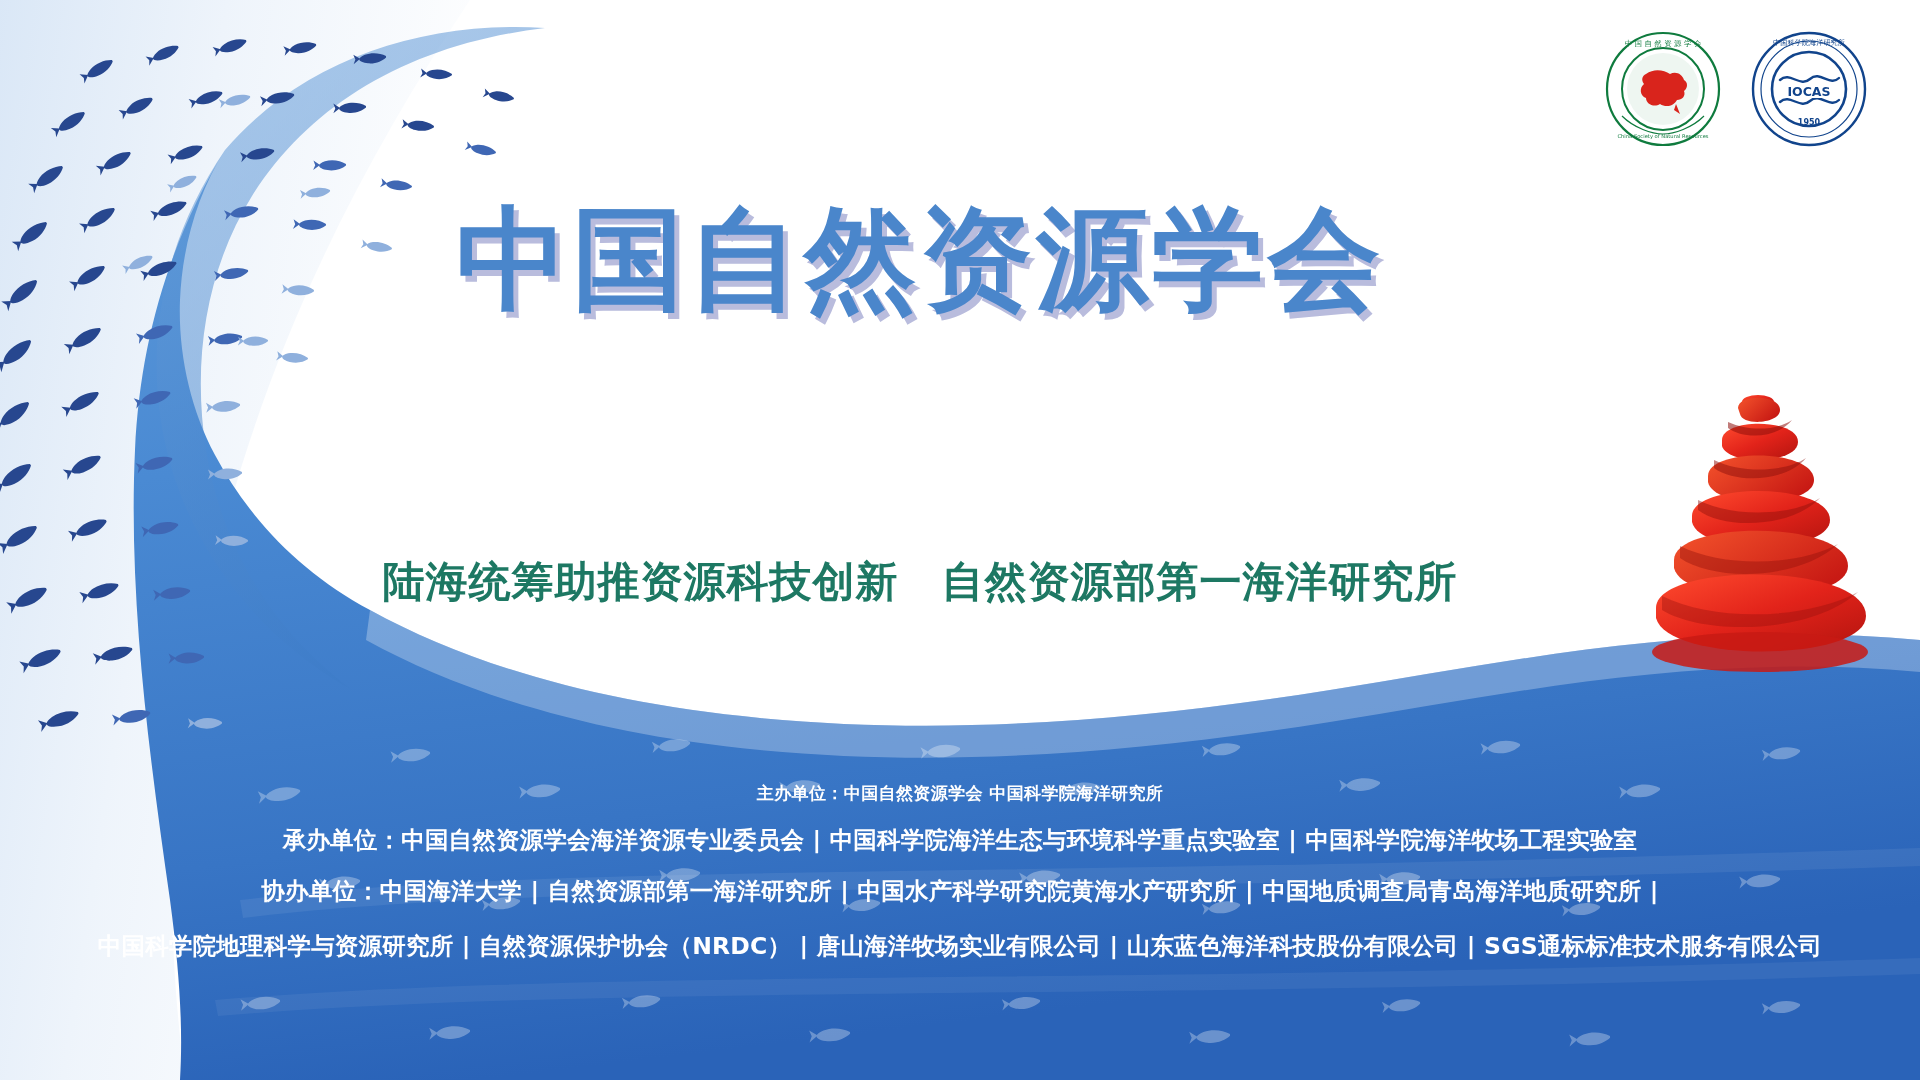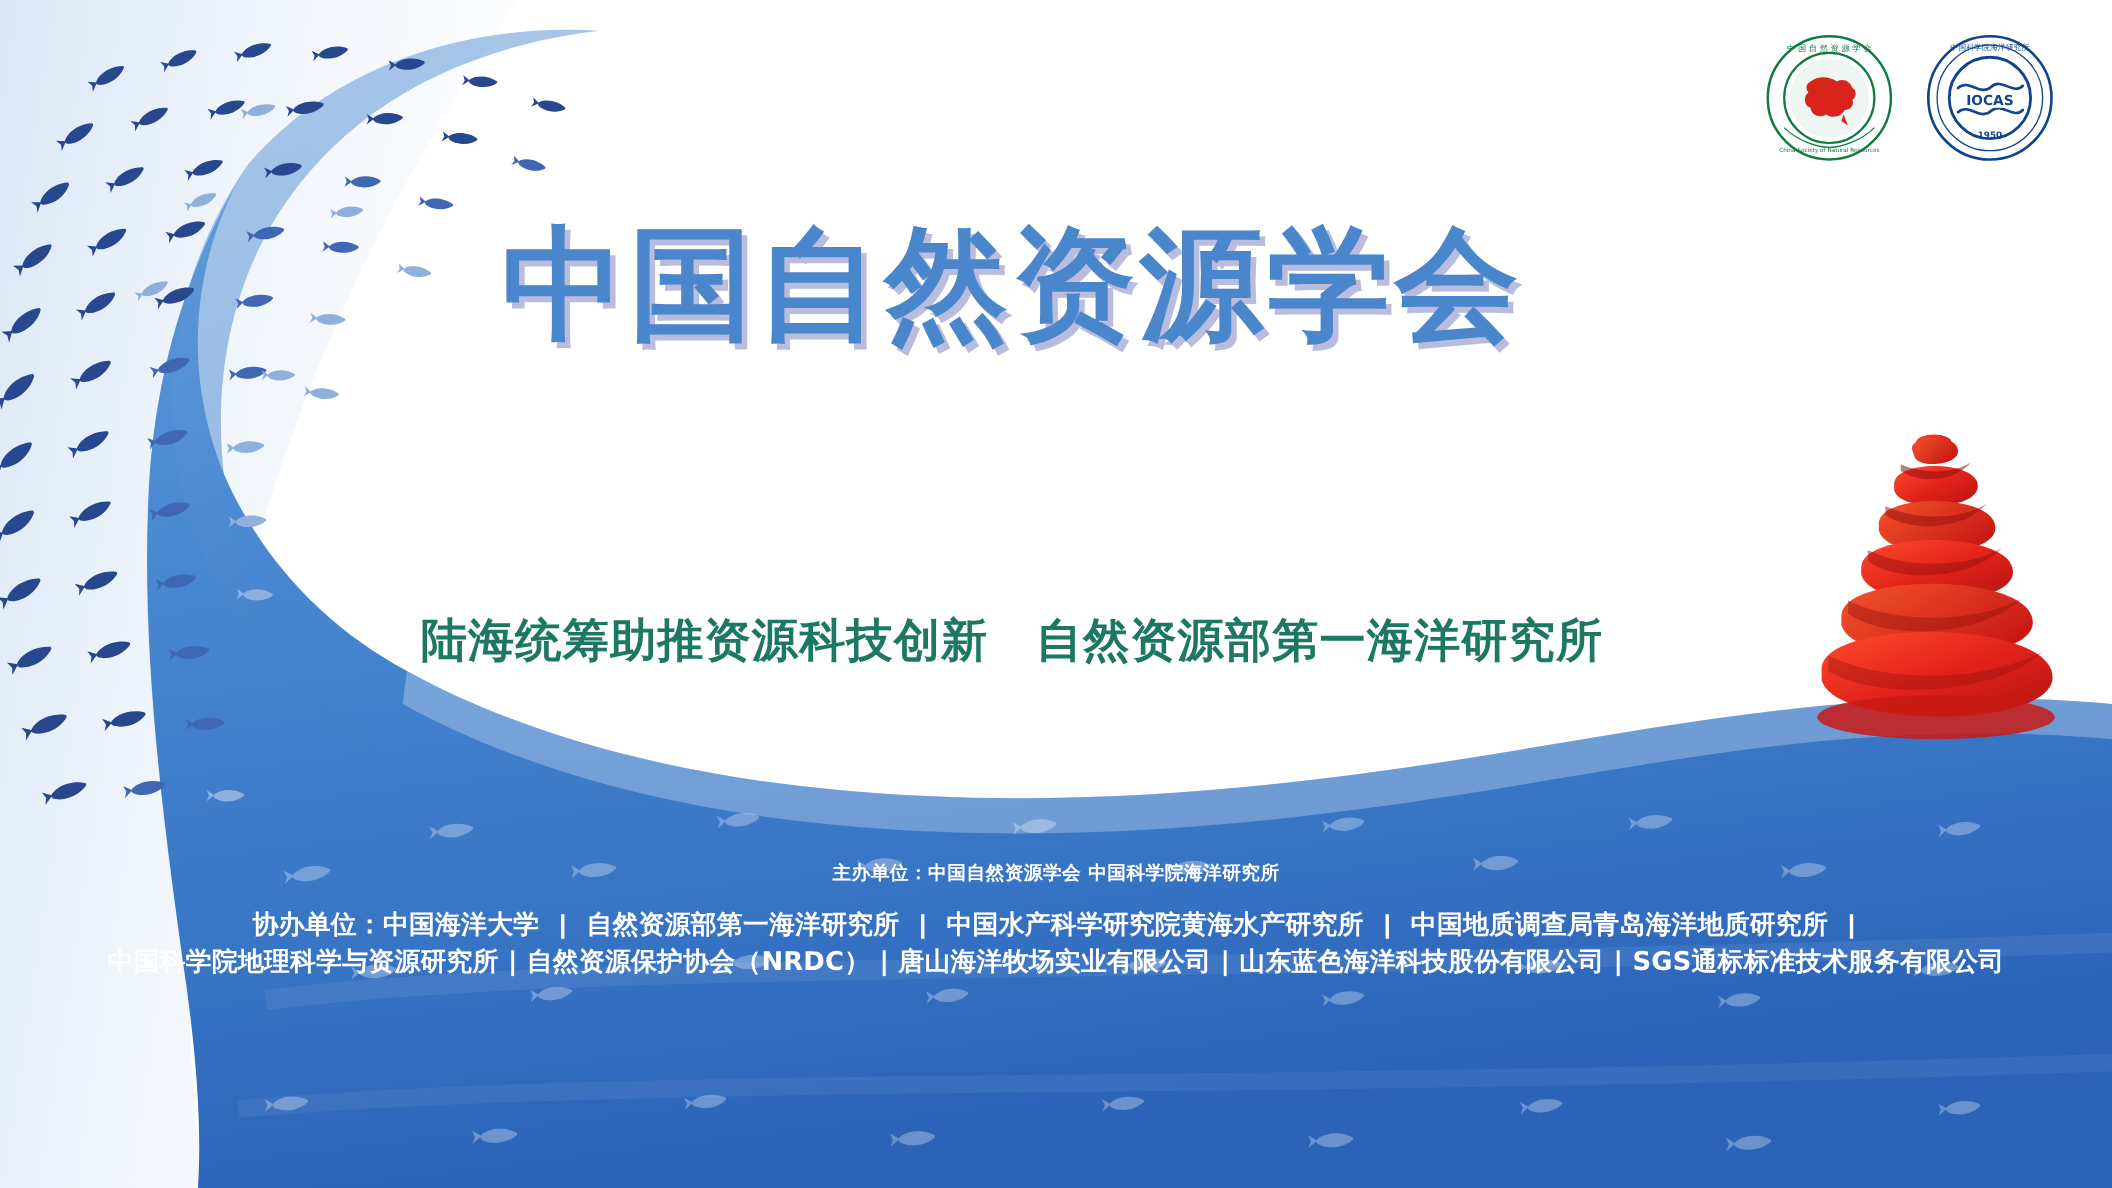--- a/index.html
+++ b/index.html
@@ -71,21 +71,21 @@
 
   
   .orgs{position:absolute;left:0;top:778px;width:1920px;text-align:center;color:#ffffff;}
   .org-line{
     font-family:"DejaVu Sans","Liberation Sans",sans-serif;
     font-weight:bold;
     white-space:nowrap;
   }
   .org-line.host{font-size:17px;margin-bottom:19px;letter-spacing:0.4px;}
   .org-line.undertake{font-size:23.5px;margin-bottom:19px;letter-spacing:0.2px;}
-  .org-line.coorg1{font-size:23.5px;margin-bottom:2px;letter-spacing:0.2px;font-family:Liberation Mono, monospace;}
+  .org-line.coorg1{font-size:23.5px;margin-bottom:23px;letter-spacing:0.2px;}
   .org-line.coorg2{font-size:23.5px;letter-spacing:0.2px;}
 </style>
 </head>
 <body>
 
 <div id="poster">
 
   <div class="sea">
     <svg width="1920" height="1080" viewBox="0 0 1920 1080">
       <defs>
@@ -539,19 +539,20 @@
     <div class="title-wrap">
       <div class="t-line l1">中国自然资源学会</div>
     </div>
 
 
     <div class="slogan">陆海统筹助推资源科技创新　自然资源部第一海洋研究所</div>
 
 
     <div class="orgs">
       <div class="org-line host">主办单位：中国自然资源学会  中国科学院海洋研究所</div>
+      <div class="org-line undertake">承办单位：中国自然资源学会海洋资源专业委员会 | 中国科学院海洋生态与环境科学重点实验室 | 中国科学院海洋牧场工程实验室</div>
       <div class="org-line coorg1">协办单位：中国海洋大学 | 自然资源部第一海洋研究所 | 中国水产科学研究院黄海水产研究所 | 中国地质调查局青岛海洋地质研究所 |</div>
       <div class="org-line coorg2">中国科学院地理科学与资源研究所 | 自然资源保护协会（NRDC） | 唐山海洋牧场实业有限公司 | 山东蓝色海洋科技股份有限公司 | SGS通标标准技术服务有限公司</div>
     </div>
 
   </div>
 
 </div>
 
 </body></html>

